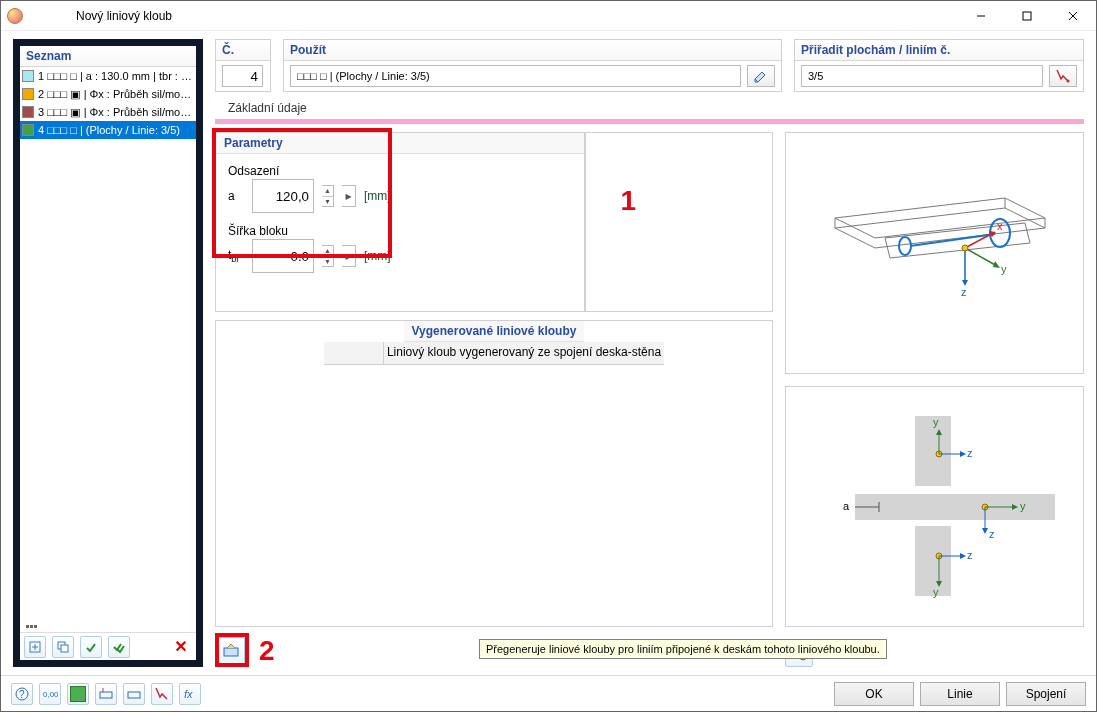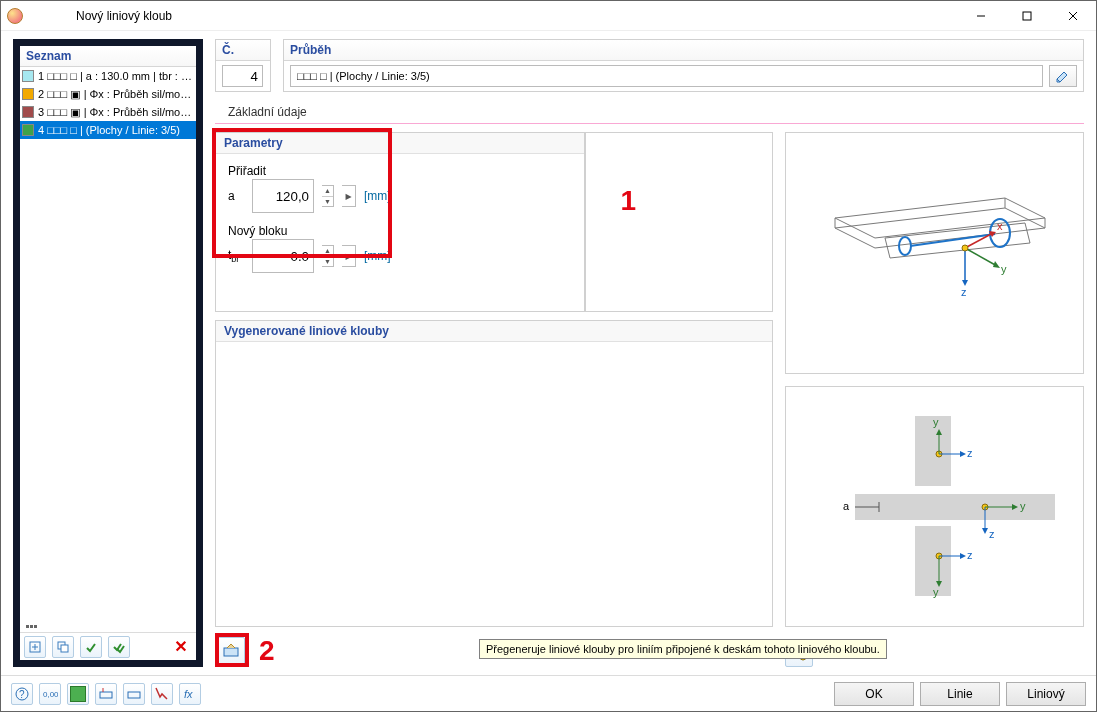--- a/index.html
+++ b/index.html
@@ -25,39 +25,39 @@
   .panel-mid { flex: 1; display: flex; flex-direction: column; gap: 8px;}
   .mid-header { display:flex; gap:12px; }
   .box { border:1px solid #d0d0d0; }
   .fld-c { width:56px; }
   .fld-name { flex:1; }
   .fld-assign { width:290px; }
   .fld-row { padding:4px 6px; display:flex; align-items:center; gap:6px; }
   .num-input { width:41px; height:22px; text-align:right; padding:2px 4px; border:1px solid #bbb; background:#fff;}
   .str-input { flex:1; height:22px; padding:2px 6px; border:1px solid #bbb; background:#fff; display:flex; align-items:center; font-size:11px;}
   .icon-btn { width:28px; height:22px; border:1px solid #bbb; background:linear-gradient(#fff,#eee); display:flex; align-items:center; justify-content:center;}
-  .tabs { display:flex; border-bottom:1px solid #f9a8d4; height:24px; align-items:flex-end;}
+  .tabs { display:flex; border-bottom:5px solid #f9a8d4; height:24px; align-items:flex-end;}
   .tab { padding:4px 12px; border:1px solid transparent; border-bottom:none; font-size:12px; color:#333;}
   .tab.active { background:#fff; border-color:#cfcfcf; border-bottom:1px solid #fff; position:relative; top:1px;}
   .mid-body { flex:1; display:flex; gap:12px;}
   .mid-left { width:558px; display:flex; flex-direction:column; gap:8px;}
   .mid-right { flex:1; display:flex; flex-direction:column; gap:12px;}
   .section { border:1px solid #d0d0d0; }
   .section-header { background:#f8f8f8; border-bottom:1px solid #e1e1e1; padding:3px 8px; color:#2a4da0; font-weight:600; font-size:12px;}
   .section-body { padding:10px 12px; position:relative;}
   .param-row { display:flex; align-items:center; gap:8px; height:28px;}
   .param-input { width:80px; height:22px; text-align:right; border:1px solid #bbb; padding:16px 4px; background:#fff;}
   .spinner { display:flex; flex-direction:column; width:12px; height:22px; border:1px solid #bbb; border-left:none;}
   .spinner div { flex:1; display:flex; align-items:center; justify-content:center; font-size:7px; color:#555;}
   .spinner div:first-child{border-bottom:1px solid #ccc;}
   .arrow-right { width:14px; height:22px; border:1px solid #bbb; border-left:none; display:flex; align-items:center; justify-content:center; font-size:8px; color:#555;}
-  .unit { color:#0369a1; }
+  .unit { color:#14532d; }
   .red-highlight { position:absolute; border:4px solid #e30613; pointer-events:none; }
   .red-num { position:absolute; color:#e30613; font-size:28px; font-weight:bold;}
-  .table-gen { flex:1; display:flex; flex-direction:column;}
+  .table-gen { flex:1; display:flex; flex-direction:column;align-items:center;}
   .table-gen .thead { background:#f3f3f3; border-bottom:1px solid #cfcfcf; display:flex;}
   .th-left { width:60px; border-right:1px solid #cfcfcf; height:22px;}
   .th-main { flex:1; text-align:center; padding:3px; font-size:12px;}
   .table-body { flex:1; background:#fff;}
   .preview { flex:1; background:#fff; display:flex; align-items:center; justify-content:center; position:relative;}
   .footer { height:36px; border-top:1px solid #dcdcdc; display:flex; align-items:center; padding:4px 10px; gap:6px;}
   .footer .left { display:flex; gap:6px; align-items:center;}
   .footer .spacer {flex:1;}
   .dlgbtn { width:80px; height:24px; border:1px solid #adadad; background:linear-gradient(#f5f5f5,#e5e5e5); font-size:12px;}
   .sub { font-size:9px; vertical-align:sub;margin-top:44px;}
@@ -158,79 +158,97 @@
 
     <div class="panel-mid">
       <div class="mid-header">
         <div class="box fld-c">
           <div class="group-header">Č.</div>
           <div class="fld-row">
             <input class="num-input" value="4" style="">
           </div>
         </div>
         <div class="box fld-name">
-          <div class="group-header">Průběh</div>
+          <div class="group-header">Použít</div>
           <div class="fld-row">
             <div class="str-input">
                 <span>□□□ □ | (Plochy / Linie: 3/5)</span>
               </div>
             <button class="icon-btn">
               <svg width="16" height="16">
                   <path d="M2 11 L9 4 L12 7 L5 14 L2 14 Z" fill="#cbe3f7" stroke="#2a6fb5"></path>
                   <line x1="2" y1="11" x2="5" y2="14" stroke="#2a6fb5"></line>
                 </svg>
             </button>
           </div>
         </div>
+        <div class="box fld-assign">
+          <div class="group-header">Přiřadit plochám / liniím č.</div>
+          <div class="fld-row">
+            <div class="str-input">
+                <span>3/5</span>
+              </div>
+            <button class="icon-btn">
+              <svg width="16" height="16">
+                  <path d="M2 2 L6 11 L8 8 L13 13" fill="none" stroke="#c03030" stroke-width="1.5"></path>
+                  <circle cx="13" cy="13" r="1.5" fill="#c03030"></circle>
+                </svg>
+            </button>
+          </div>
+        </div>
       </div>
 
       <div class="tabs">
         <div class="tab">Základní údaje</div>
       </div>
 
       <div class="mid-body">
         <div class="mid-left">
           <div style="display:flex; ">
             <div class="section" style="width:370px; position:relative;">
               <div class="section-header">Parametry</div>
               <div class="section-body" style="height:155px;">
                 <div class="red-highlight" style="left:-4px; top:-26px; width:180px; height:130px;"></div>
-                <div style="margin-bottom:4px;">Přiřadit</div>
+                <div style="margin-bottom:4px;">Odsazení</div>
                 <div class="param-row">
                   <span style="width:16px;">a</span>
                   <input class="param-input" style="width: 62px;" value="120,0">
                   <div class="spinner">
                       <div>▲</div>
                       <div>▼</div>
                     </div>
                   <div class="arrow-right">▶</div>
                   <span class="unit">[mm]</span>
                 </div>
                 <div style="height:14px;"></div>
-                <div style="margin-bottom:4px;">Nový bloku</div>
+                <div style="margin-bottom:4px;">Šířka bloku</div>
                 <div class="param-row">
                   <span style="width:16px;">t<span class="sub">br</span></span>
                   <input class="param-input" style="width: 62px;" value="0.0">
                   <div class="spinner">
                       <div>▲</div>
                       <div>▼</div>
                     </div>
                   <div class="arrow-right">▶</div>
                   <span class="unit">[mm]</span>
                 </div>
               </div>
               <div class="red-num" style="right:-52px; top:52px;">1</div>
             </div>
             <div class="section" style="flex:1;">
               <div style="height:178px;"></div>
             </div>
           </div>
 
           <div class="section table-gen">
             <div class="section-header">Vygenerované liniové klouby</div>
+            <div class="thead">
+              <div class="th-left"></div>
+              <div class="th-main">Liniový kloub vygenerovaný ze spojení deska-stěna</div>
+            </div>
             <div class="table-body"></div>
           </div>
 
           <div class="mid-toolbar">
             <div class="red-highlight" style="left:0; top:-2px; width:34px; height:34px;"></div>
             <button class="tbtn bordered" style="width:28px;height:28px;">
               <svg width="18" height="18">
                   <rect x="2" y="6" width="14" height="8" fill="#cbe3f7" stroke="#2a6fb5"></rect>
                   <path d="M5 6 L9 2 L13 6" fill="#e8d39a" stroke="#b58b2a"></path>
                 </svg>
@@ -349,15 +367,15 @@
         </button>
       <button class="tbtn bordered">
           <svg width="16" height="16">
             <text x="2" y="12" font-size="11" font-style="italic" fill="#2a6fb5">fx</text>
           </svg>
         </button>
     </div>
     <div class="spacer"></div>
     <button class="dlgbtn">OK</button>
     <button class="dlgbtn">Linie</button>
-    <button class="dlgbtn">Liniový</button>
+    <button class="dlgbtn">Spojení</button>
   </div>
 </div>
 
 </body></html>

